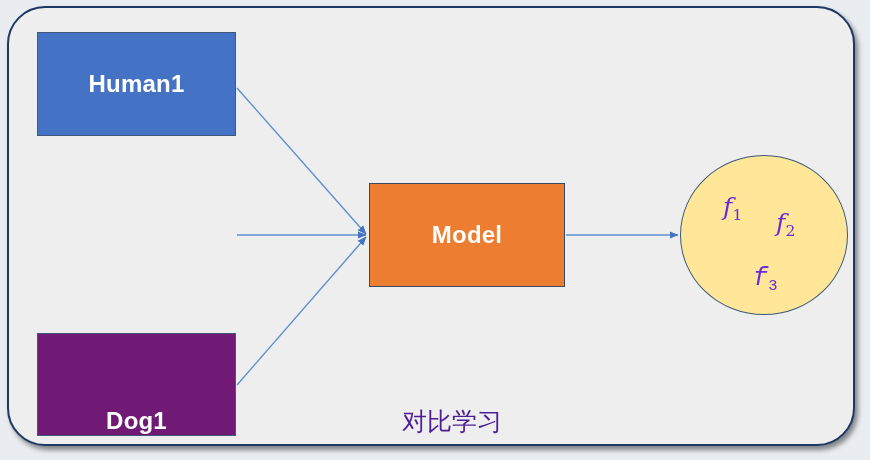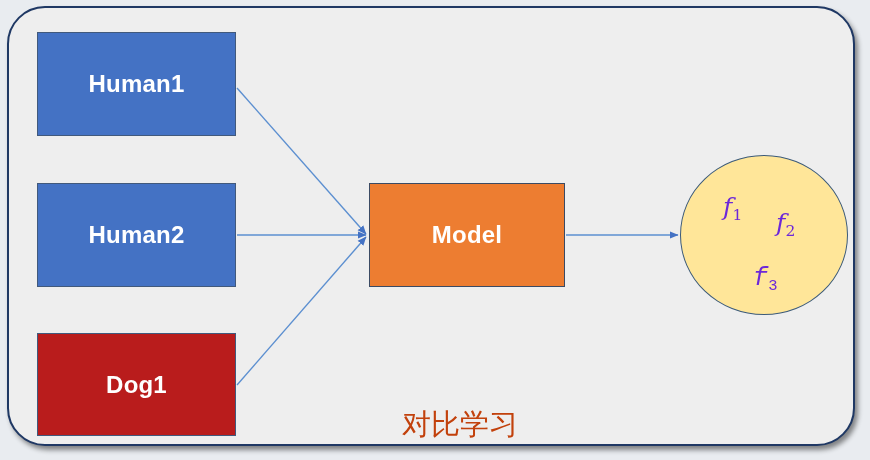--- a/index.html
+++ b/index.html
@@ -47,21 +47,22 @@
   .node-human1 {
     left: 37px;  top: 32px;  width: 199px; height: 104px;
     background: #4472c4;
   }
   .node-human2 {
     left: 37px;  top: 183px; width: 199px; height: 104px;
     background: #4472c4;
   }
   .node-dog1 {
     left: 37px;  top: 333px; width: 199px; height: 103px;
-    background: #b91c1c;
+    background: #701a75;
+    align-items: flex-end;
   }
   .node-model {
     left: 369px; top: 183px; width: 196px; height: 104px;
     background: #ed7d31;
     border: 1.5px solid #3b4a63;
   }
 
   
   .ellipse-features {
     position: absolute;
@@ -93,22 +94,22 @@
   .feature-f1 { left: 42px;  top: 36px; }
   .feature-f2 { left: 95px;  top: 52px; }
   .feature-f3 { left: 72px;  top: 108px; font-family: Liberation Mono, monospace; }
 
   
   .caption {
     position: absolute;
     left: 402px;
     top: 405px;
     font-family: Liberation Serif, serif;
-    font-size: 29px;
-    color: #c2410c;
+    font-size: 25px;
+    color: #4c1d95;
     white-space: nowrap;
   }
 
   
   .connectors {
     position: absolute;
     left: 0; top: 0;
     width: 870px; height: 460px;
     pointer-events: none;
   }
@@ -129,23 +130,20 @@
     <line x1="237" y1="88" x2="366" y2="234" stroke="#5B8FD0" stroke-width="1.4" marker-end="url(#ah)"></line>
     <line x1="237" y1="235" x2="366" y2="235" stroke="#5B8FD0" stroke-width="1.4" marker-end="url(#ah)"></line>
     <line x1="237" y1="385" x2="366" y2="237" stroke="#5B8FD0" stroke-width="1.4" marker-end="url(#ah)"></line>
     <line x1="566" y1="235" x2="678" y2="235" stroke="#5B8FD0" stroke-width="1.4" marker-end="url(#ah)"></line>
   </svg>
 
   <div class="node node-human1">
     <span>Human1</span>
   </div>
 
-  <div class="node node-human2">
-    <span>Human2</span>
-  </div>
 
   <div class="node node-dog1">
     <span>Dog1</span>
   </div>
 
   <div class="node node-model">
     <span>Model</span>
   </div>
 
   <div class="ellipse-features">

